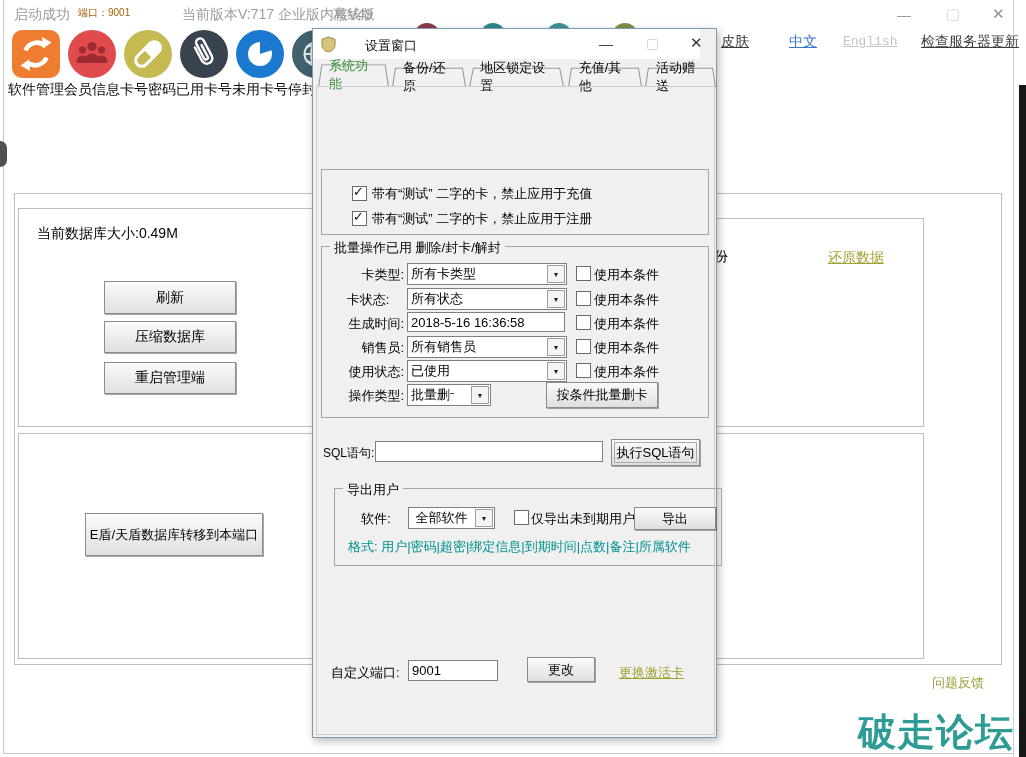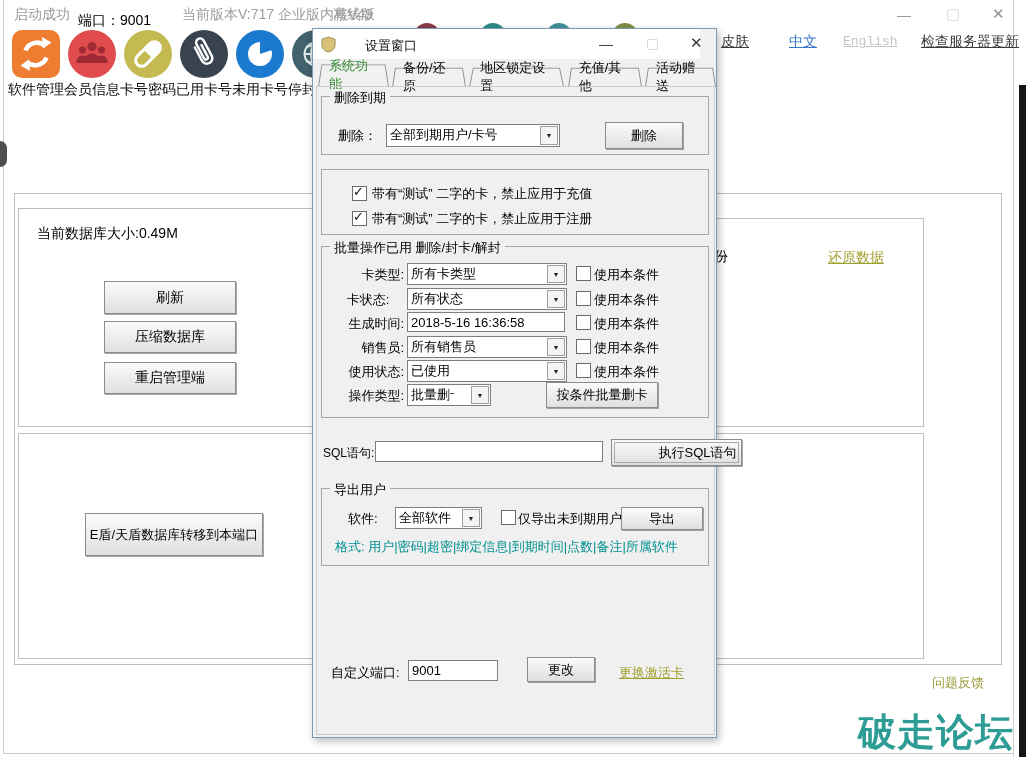--- a/index.html
+++ b/index.html
@@ -54,21 +54,21 @@
   <div>
 
     <div class="abs" style="left:3px;top:0;width:1px;height:754px;background:#c9c9c9;"></div>
     <div class="abs" style="left:3px;top:753px;width:1011px;height:1px;background:#c9c9c9;"></div>
     <div class="abs" style="left:1013px;top:0;width:1px;height:757px;background:#cfcfcf;"></div>
     <div class="abs" style="left:1019px;top:85px;width:7px;height:672px;background:#161616;"></div>
     <div class="abs" style="left:0;top:141px;width:7px;height:26px;background:#4f4f4f;border-radius:0 13px 13px 0;"></div>
 
     <div>
       <span class="abs nowrap" style="left:14px;top:6px;font-size:14px;color:#9b9b9b;">启动成功</span>
-      <span class="abs nowrap" style="left:78px;top:12px;font-size:14px;color:#000000;">端口：9001</span>
+      <span class="abs nowrap" style="left:78px;top:6px;font-size:10px;color:#a16207;">端口：9001</span>
       <span class="abs nowrap" style="left:182px;top:6px;font-size:14px;color:#9b9b9b;">当前版本V:717 企业版内核V49</span>
       <span class="abs nowrap" style="left:333px;top:6px;font-size:14px;color:#9b9b9b;">离线版</span>
       <span class="wbtn" style="left:897px;top:8px;color:#9a9a9a;">—</span>
       <span class="wbtn" style="left:946px;top:6px;color:#d9d9d9;font-size:15px;">▢</span>
       <span class="wbtn" style="left:992px;top:6px;color:#8f8f8f;font-size:15px;">✕</span>
     </div>
 
     <div class="abs" style="left:713px;top:28px;width:1px;height:30px;background:#c4c4c4;"></div>
     <span class="uplink" style="left:721px;top:33px;color:#3c3c3c;">皮肤</span>
     <span class="uplink" style="left:789px;top:33px;color:#3a77cc;">中文</span>
@@ -182,29 +182,20 @@
         </div>
       <div class="tab">
           <span>充值/其他</span>
         </div>
       <div class="tab">
           <span>活动赠送</span>
         </div>
     </div>
     <div class="abs" style="left:3px;top:57px;width:397px;height:647px;border:1px solid #cdcdcd;pointer-events:none;"></div>
 
-    <div class="grp" style="left:8px;top:67px;width:386px;height:57px;">
-      <span class="legend">删除到期</span>
-      <span class="lbl" style="left:16px;top:30px;">删除：</span>
-      <div class="combo" style="left:64px;top:27px;width:172px;height:21px;">
-        <span class="cval">全部到期用户/卡号</span>
-        <span class="carr"></span>
-      </div>
-      <div class="btn" style="left:283px;top:25px;width:76px;height:25px;">删除</div>
-    </div>
 
     <div class="grp" style="left:8px;top:140px;width:386px;height:64px;">
       <div class="cb checked" style="left:30px;top:16px;"></div>
       <span class="lbl" style="left:50px;top:15px;">带有“测试” 二字的卡，禁止应用于充值</span>
       <div class="cb checked" style="left:30px;top:41px;"></div>
       <span class="lbl" style="left:50px;top:40px;">带有“测试” 二字的卡，禁止应用于注册</span>
     </div>
 
     <div class="grp" style="left:8px;top:217px;width:386px;height:170px;">
       <span class="legend">批量操作已用   删除/封卡/解封</span>
@@ -249,23 +240,23 @@
       <span class="lbl" style="left:10px;top:140px;width:72px;text-align:right;">操作类型:</span>
       <div class="combo" style="left:85px;top:137px;width:82px;height:20px;gap:16px;">
         <span class="cval">批量删卡</span>
           <span class="carr"></span>
       </div>
       <div class="btn" style="left:224px;top:135px;width:110px;height:24px;">按条件批量删卡</div>
     </div>
 
     <span class="lbl" style="left:10px;top:416px;font-size:12px;">SQL语句:</span>
     <input class="ti" style="left: 62px; top: 412px; width: 228px; height: 21px;" value="">
-    <div class="btn default" style="left:298px;top:410px;width:87px;height:25px;padding-left:42px;">执行SQL语句</div>
-
-    <div class="grp" style="left:8px;top:459px;width:386px;height:76px;">
+    <div class="btn default" style="left:298px;top:410px;width:87px;height:25px;">执行SQL语句</div>
+
+    <div class="grp" style="left:21px;top:459px;width:386px;height:76px;text-align:center;">
       <span class="legend">导出用户</span>
       <span class="lbl" style="left:26px;top:21px;">软件:</span>
       <div class="combo" style="left:73px;top:18px;width:85px;height:20px;">
         <span class="cval">全部软件</span>
           <span class="carr"></span>
       </div>
       <div class="cb" style="left:179px;top:21px;"></div>
       <span class="lbl" style="left:196px;top:21px;">仅导出未到期用户</span>
       <div class="btn" style="left:299px;top:18px;width:80px;height:21px;">导出</div>
       <span class="lbl" style="left:13px;top:49px;color:#009090;">格式: 用户|密码|超密|绑定信息|到期时间|点数|备注|所属软件</span>

